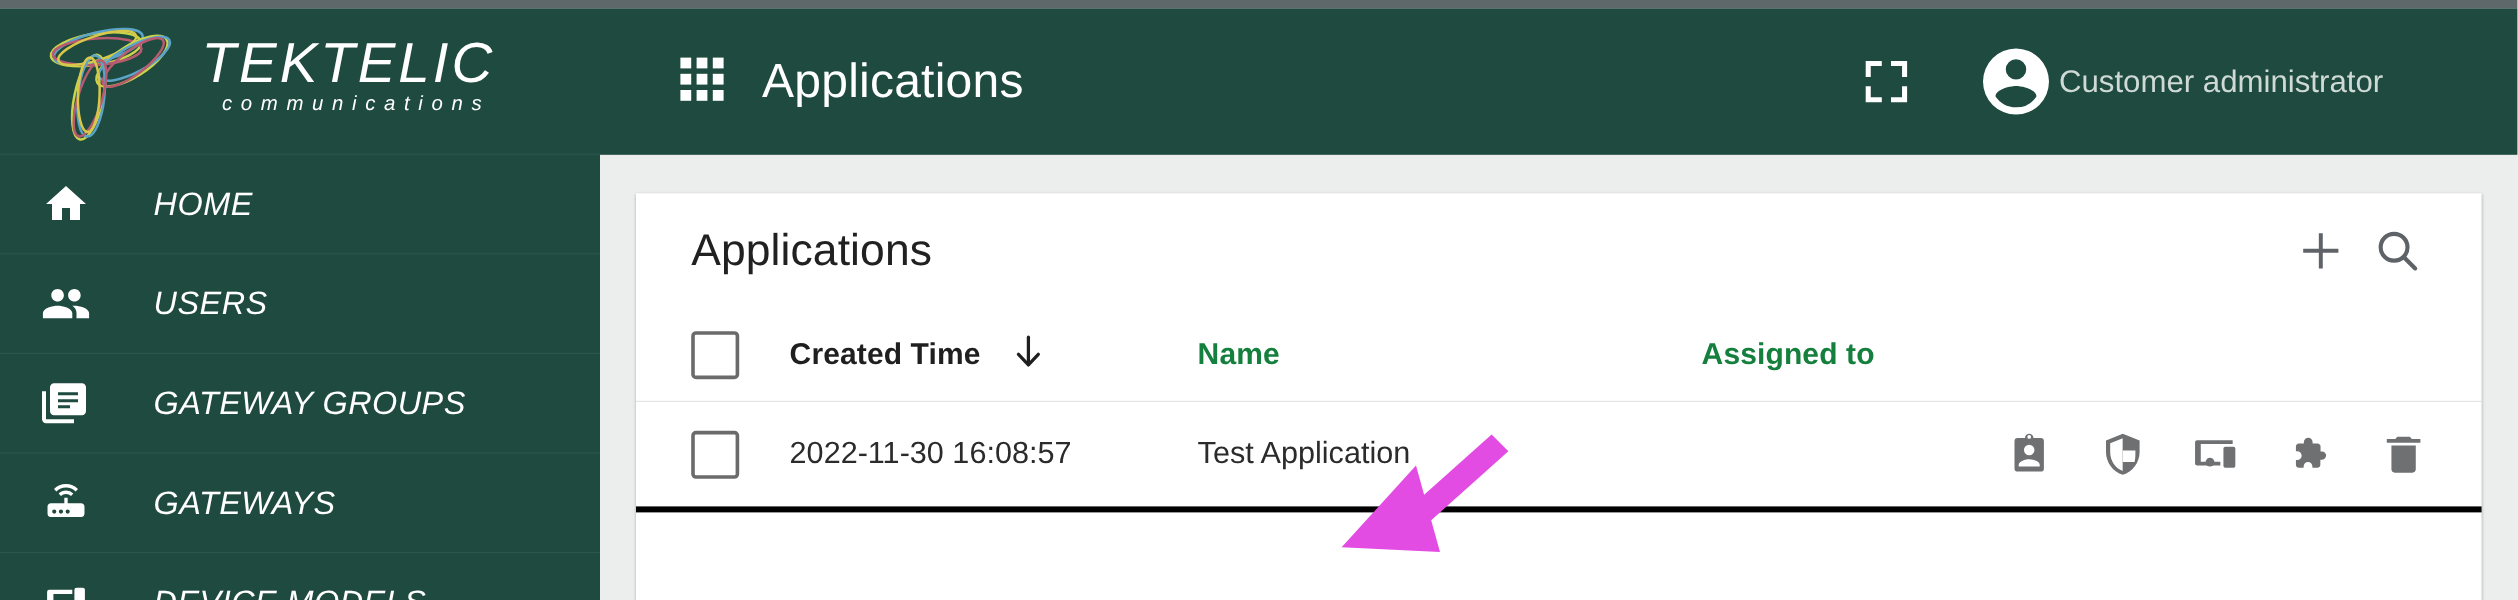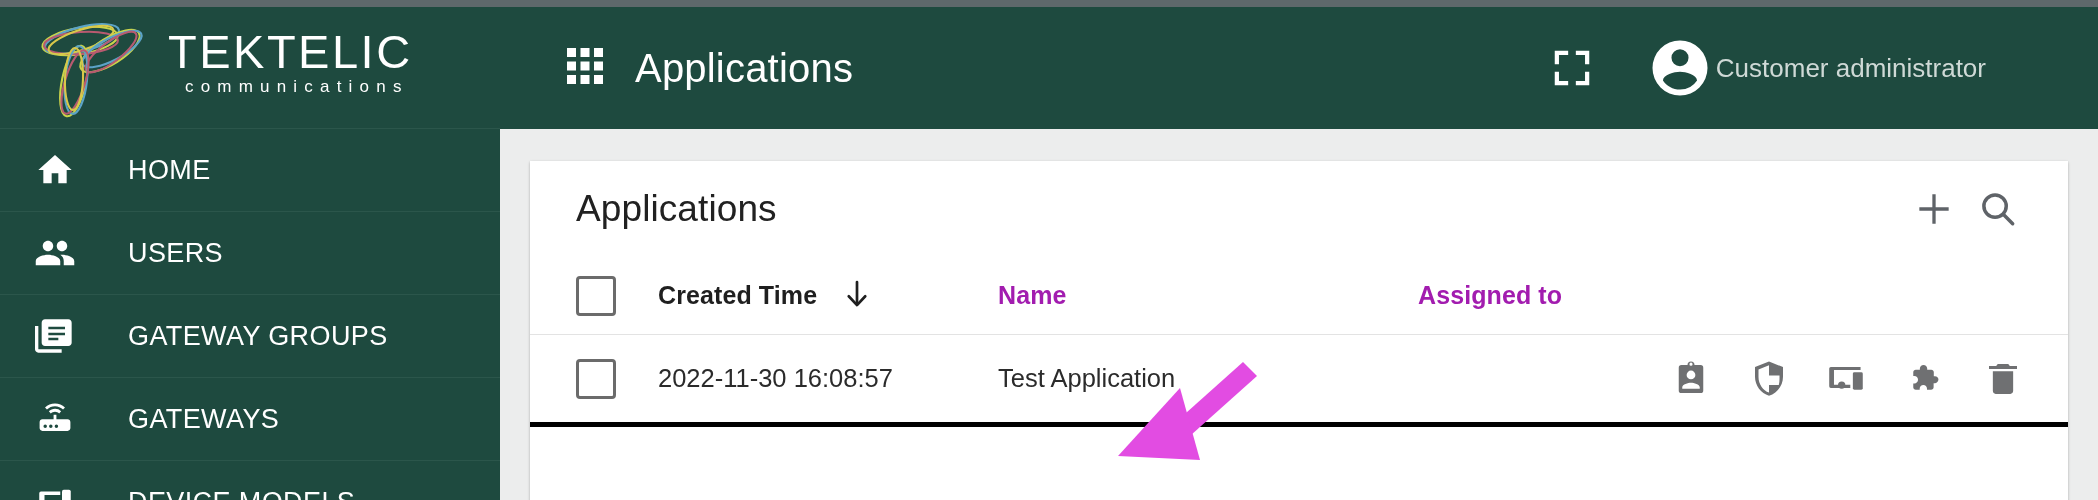--- a/index.html
+++ b/index.html
@@ -15,20 +15,21 @@
   .top-strip {
     position: absolute; left: 0; top: 0; width: 2098px; height: 7px;
     background: #5e686b;
   }
 
   
   .sidebar {
     position: absolute; left: 0; top: 7px; width: 500px; height: 493px;
     background: #1e4a3f;
     z-index: 5;
+    font-style: italic;
   }
   .logo-wrap {
     position: relative; height: 122px; width: 500px;
     border-bottom: 1px solid #2b564b;
   }
   .logo-mark { position: absolute; left: 34px; top: 8px; width: 120px; height: 105px; }
   .logo-text {
     position: absolute; left: 168px; top: 20px;
     color: #ffffff;
   }
@@ -122,21 +123,21 @@
 
   .cb {
     width: 40px; height: 40px; border: 3px solid #6b6b6b; border-radius: 4px;
     flex: 0 0 auto; background: #fff; cursor: pointer;
   }
   .col-created { width: 340px; margin-left: 42px; flex: 0 0 auto; display:flex; align-items:center; }
   .col-name   { width: 420px; flex: 0 0 auto; }
   .col-assign { flex: 1 1 auto; }
 
   .th {
-    font-size: 25px; color: #a21caf; font-weight: 700;
+    font-size: 25px; color: #15803d; font-weight: 700;
     white-space: nowrap; letter-spacing: 0.1px;
   }
   .th.active { color: #1f1f1f; }
   .sort-arrow { margin-left: 22px; display: block; }
   .td { font-size: 25.5px; color: #2b2b2b; font-weight: 400; white-space: nowrap; }
 
   .row-actions { display: flex; align-items: center; gap: 24px; margin-left: auto; }
   .act-btn {
     width: 54px; height: 54px; display: flex; align-items: center; justify-content: center;
     cursor: pointer;

